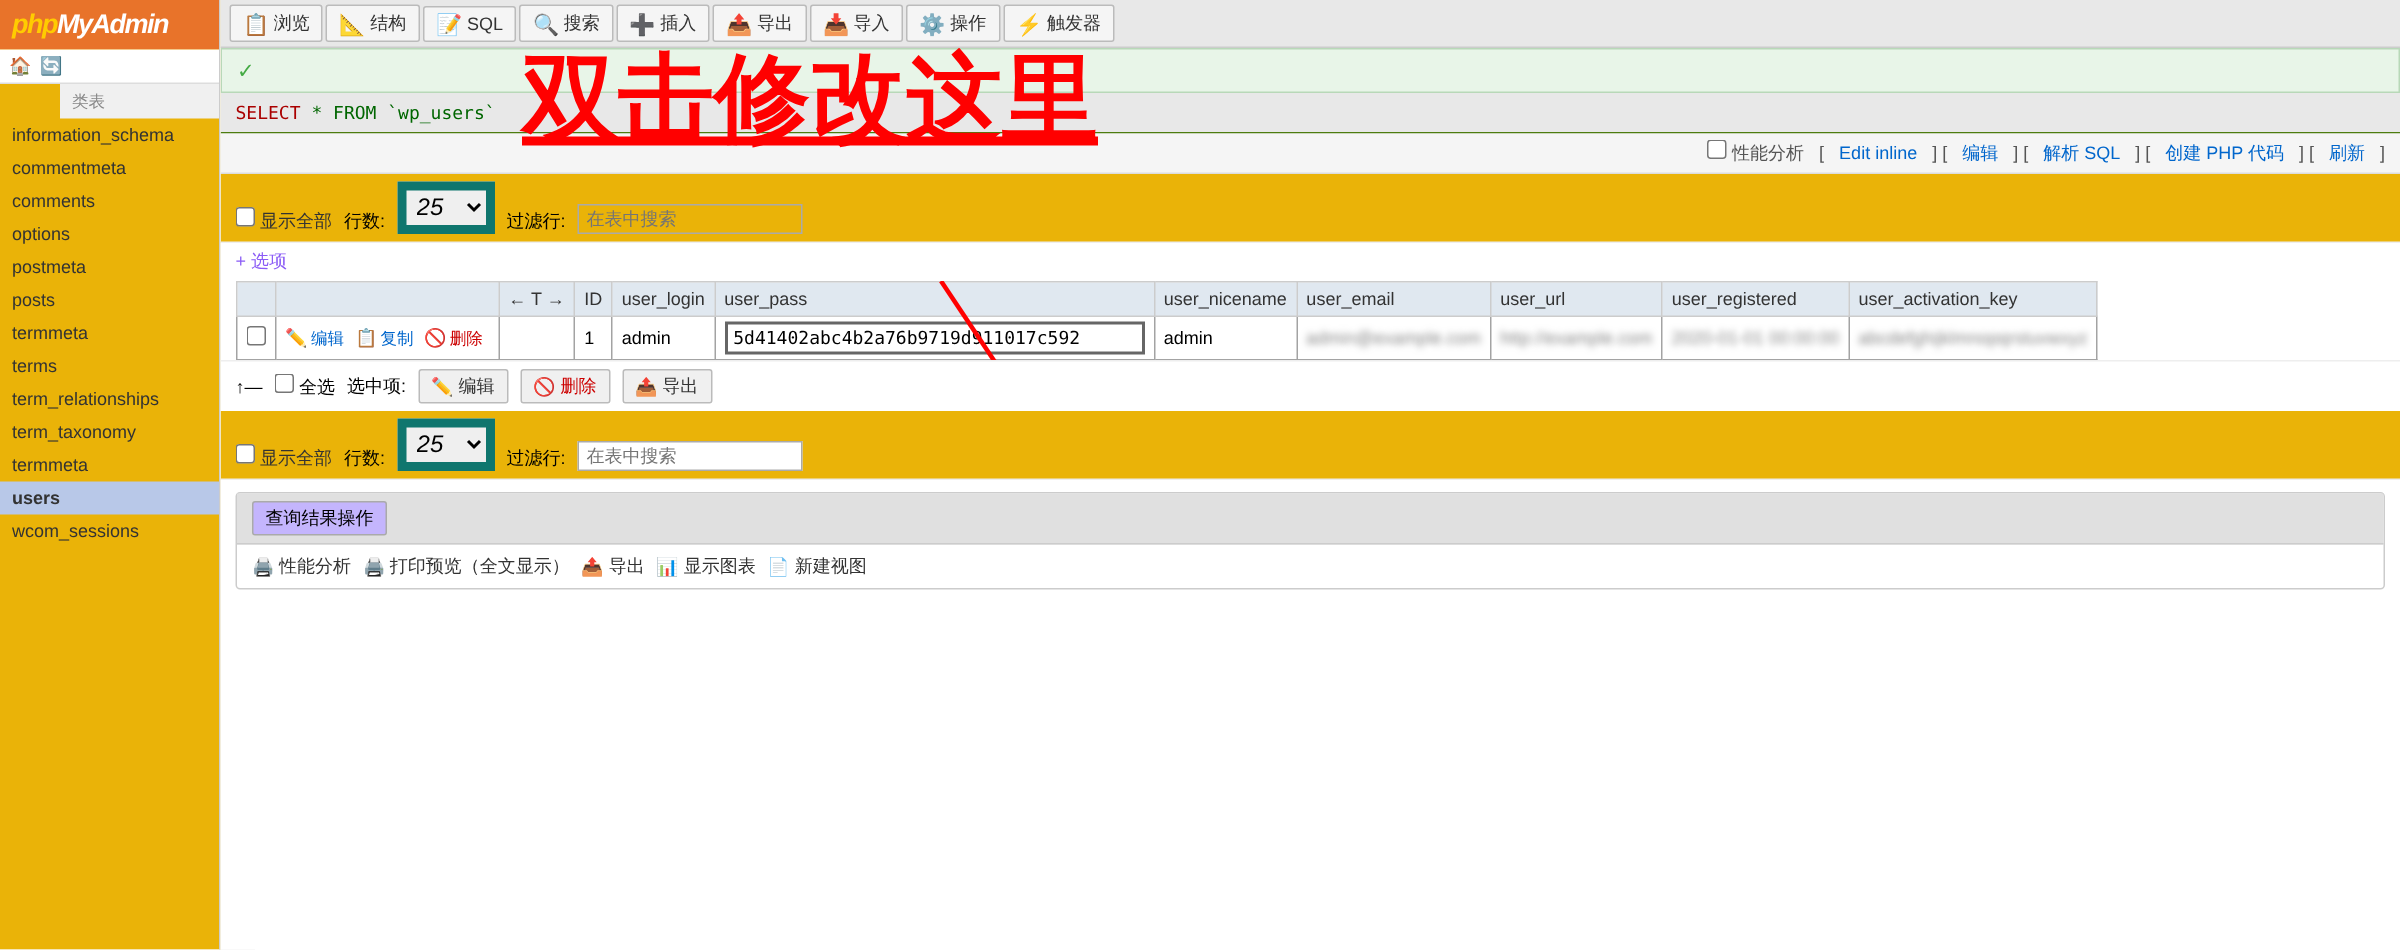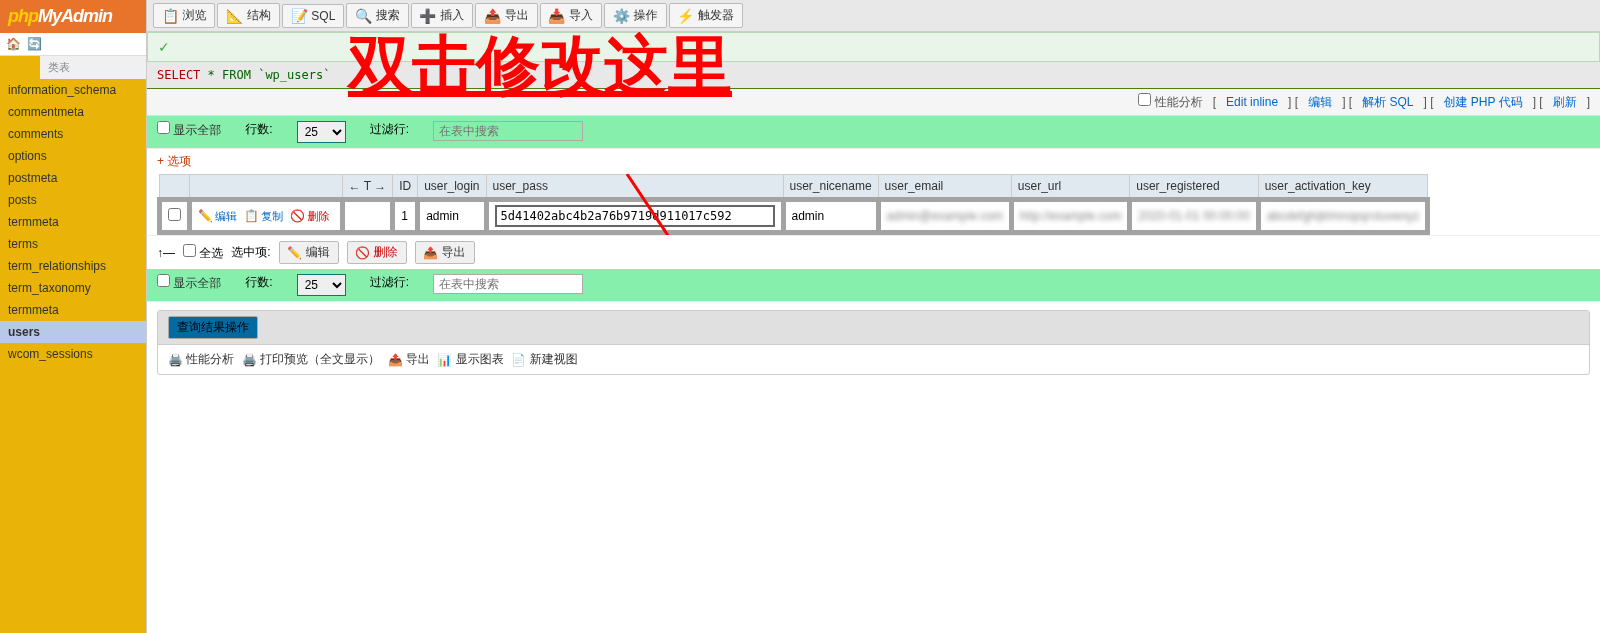--- a/index.html
+++ b/index.html
@@ -147,44 +147,45 @@
       background: #f5f5f5;
       border-bottom: 1px solid #ddd;
       font-size: 12px;
       color: #555;
     }
     .options-bar a { color: #06c; text-decoration: none; }
 
     
     .controls-row {
       display: flex;
-      align-items: flex-start;
+      align-items: flex-end;
       padding: 5px 10px;
-      gap: 24px;
-      background: #86efac;
+      gap: 8px;
+      background: #eab308;
       border-bottom: 1px solid #eee;
       font-size: 12px;
     }
     .controls-row input[type="text"] {
       border: 1px solid #aaa;
       padding: 2px 5px;
       font-size: 12px;
       width: 150px;
     }
     .controls-row select {
-      border: 1px solid #0f766e;
+      border: 6px solid #0f766e;
       padding: 2px 3px;
-      font-size: 12px;
+      font-size: 16px;
+      font-style: italic;
     }
     .controls-row label { color: #333; cursor: pointer; }
 
     
     .plus-options {
       padding: 4px 10px;
-      color: #c2410c;
+      color: #8b5cf6;
       font-size: 12px;
       cursor: pointer;
     }
 
     
     .data-table-container {
       overflow-x: auto;
       padding: 0 10px;
     }
     .data-table {
@@ -195,21 +196,21 @@
     .data-table th {
       background: #e0e8f0;
       border: 1px solid #ccc;
       padding: 4px 6px;
       text-align: left;
       white-space: nowrap;
       font-weight: normal;
       color: #333;
     }
     .data-table td {
-      border: 5px solid #a3a3a3;
+      border: 1px solid #a3a3a3;
       padding: 3px 6px;
       white-space: nowrap;
       vertical-align: middle;
     }
     .data-table tr:nth-child(even) td { background: #f8f8ff; }
     .data-table .action-link { color: #06c; text-decoration: none; margin-right: 4px; font-size: 11px; }
     .blurred { color: transparent; text-shadow: 0 0 5px rgba(0,0,0,0.5); user-select: none; }
 
     
     .edit-input {
@@ -254,21 +255,21 @@
     .query-results-header {
       background: #e0e0e0;
       padding: 5px 10px;
       font-size: 12px;
       border-bottom: 1px solid #ccc;
       display: flex;
       align-items: center;
       gap: 6px;
     }
     .query-results-header span {
-      background: #0369a1;
+      background: #c4b5fd;
       border: 1px solid #aaa;
       padding: 2px 8px;
       border-radius: 2px;
     }
     .query-results-actions {
       padding: 6px 10px;
       display: flex;
       align-items: center;
       gap: 8px;
       font-size: 12px;

